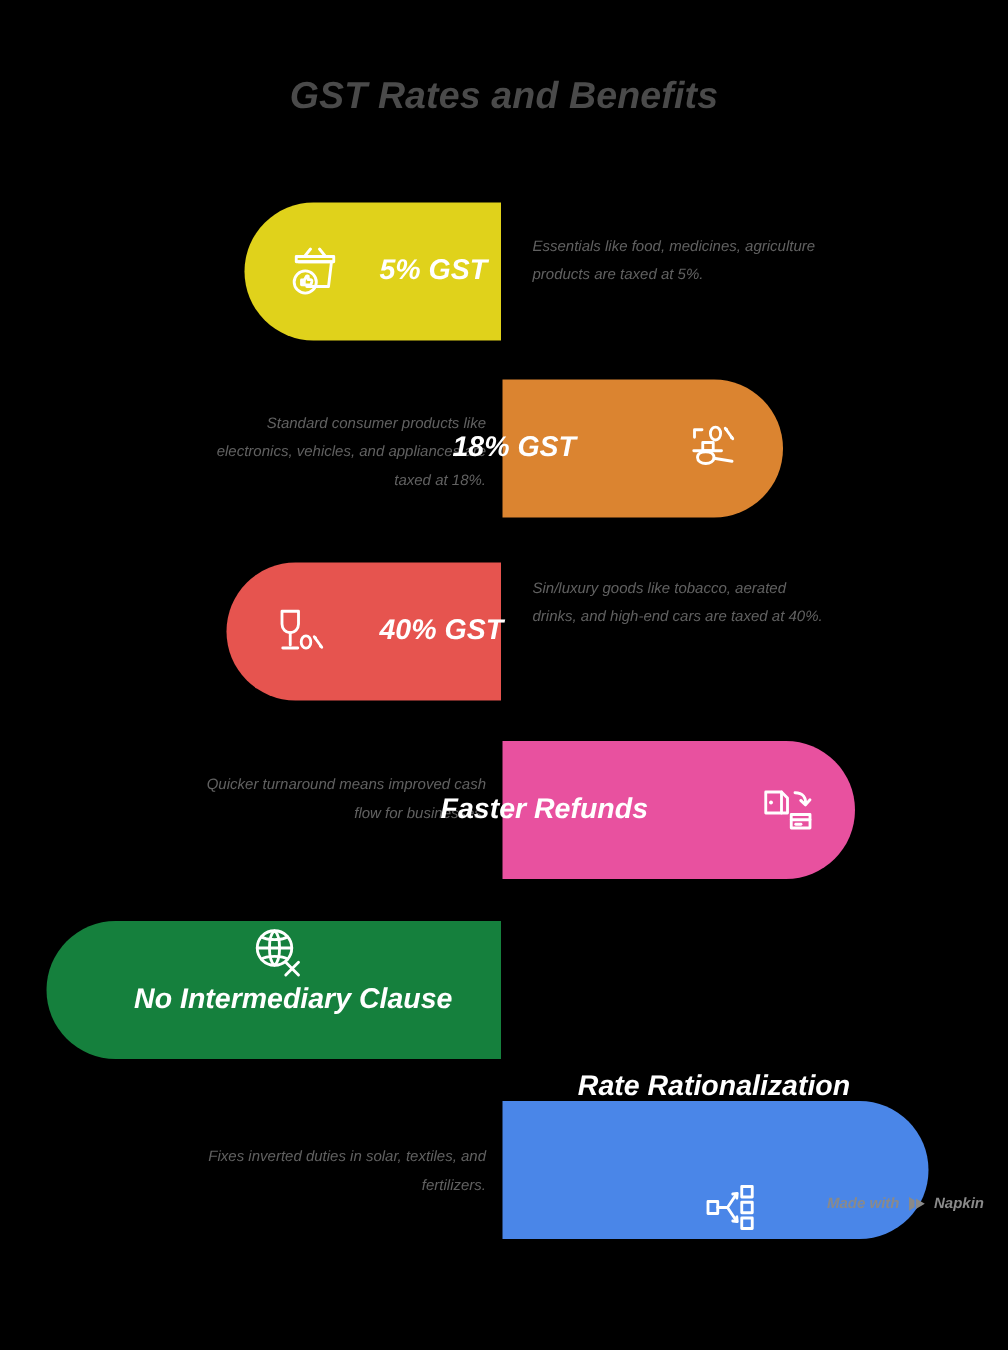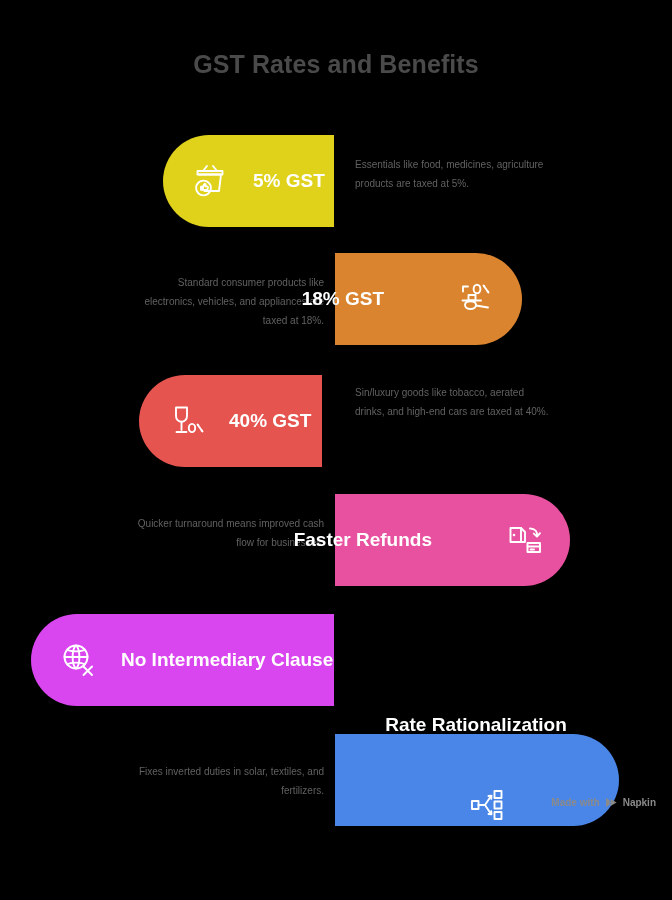--- a/index.html
+++ b/index.html
@@ -14,20 +14,21 @@
   body {
     font-family: "Liberation Sans", sans-serif;
     position: relative;
   }
 
   .canvas {
     position: relative;
     width: 672px;
     height: 836px;
     background: #000000;
+    font-style: italic;
   }
 
   
   .title {
     position: absolute;
     left: 0;
     top: 50px;
     width: 672px;
     text-align: center;
     font-size: 25px;
@@ -112,21 +113,21 @@
   .desc.to-right { text-align: left; }
   .desc.to-left  { text-align: right; }
 
   
   .r1 .pill { left: 163px; width: 171px; background: #E0D21B; }
   .r1 .desc { left: 355px; top: 20px; }
 
   .r2 .pill { left: 335px; width: 187px; background: #DB8430; }
   .r2 .desc { left: 126px; top: 20px; width: 198px; }
 
-  .r3 .pill { left: 139px; width: 183px; background: #E6544F; }
+  .r3 .pill { left: 151px; width: 183px; background: #E6544F; gap: 12px; }
   .r3 .desc { left: 355px; top: 8px; }
 
   .r4 .pill { left: 335px; width: 235px; background: #E8519F; }
   .r4 .desc { left: 126px; top: 20px; width: 198px; }
 
   .r5 .pill { left: 31px; width: 303px; background: #B655E0; }
   .r5 .desc { left: 355px; top: 20px; }
 
   .r6 .pill { left: 335px; width: 284px; background: #4A86E8; flex-direction: column; }
   .r6 .desc { left: 126px; top: 28px; width: 198px; }
@@ -220,21 +221,21 @@
           <path d="M31.8 14.6 L35 17.6 L38 14.2"></path>
           <path d="M25.5 24 L38 24 L38 33 L25.5 33 Z"></path>
           <path d="M25.5 27.5 L38 27.5"></path>
           <path d="M28.5 30.5 L32 30.5"></path>
         </svg>
       </span>
     </div>
   </div>
 
   <div class="row r5">
-    <div class="pill pill-left" style="background: #d946ef;">
+    <div class="pill pill-left" style="background: #15803d; flex-direction: column;">
       <span class="pill-icon">
         <svg viewBox="0 0 42 42" width="42" height="42" fill="none" stroke="#ffffff" stroke-width="1.9" stroke-linecap="round" stroke-linejoin="round">
           <circle cx="19" cy="18" r="11.5"></circle>
           <path d="M7.5 18 L30.5 18"></path>
           <path d="M19 6.5 C23.5 10 23.5 26 19 29.5 C14.5 26 14.5 10 19 6.5 Z"></path>
           <path d="M10.2 10.5 C13.5 13 24.5 13 27.8 10.5"></path>
           <path d="M10.2 25.5 C13.5 23 24.5 23 27.8 25.5"></path>
           <path d="M26.5 27.5 L35 36"></path>
           <path d="M35 27.5 L26.5 36"></path>
         </svg>

